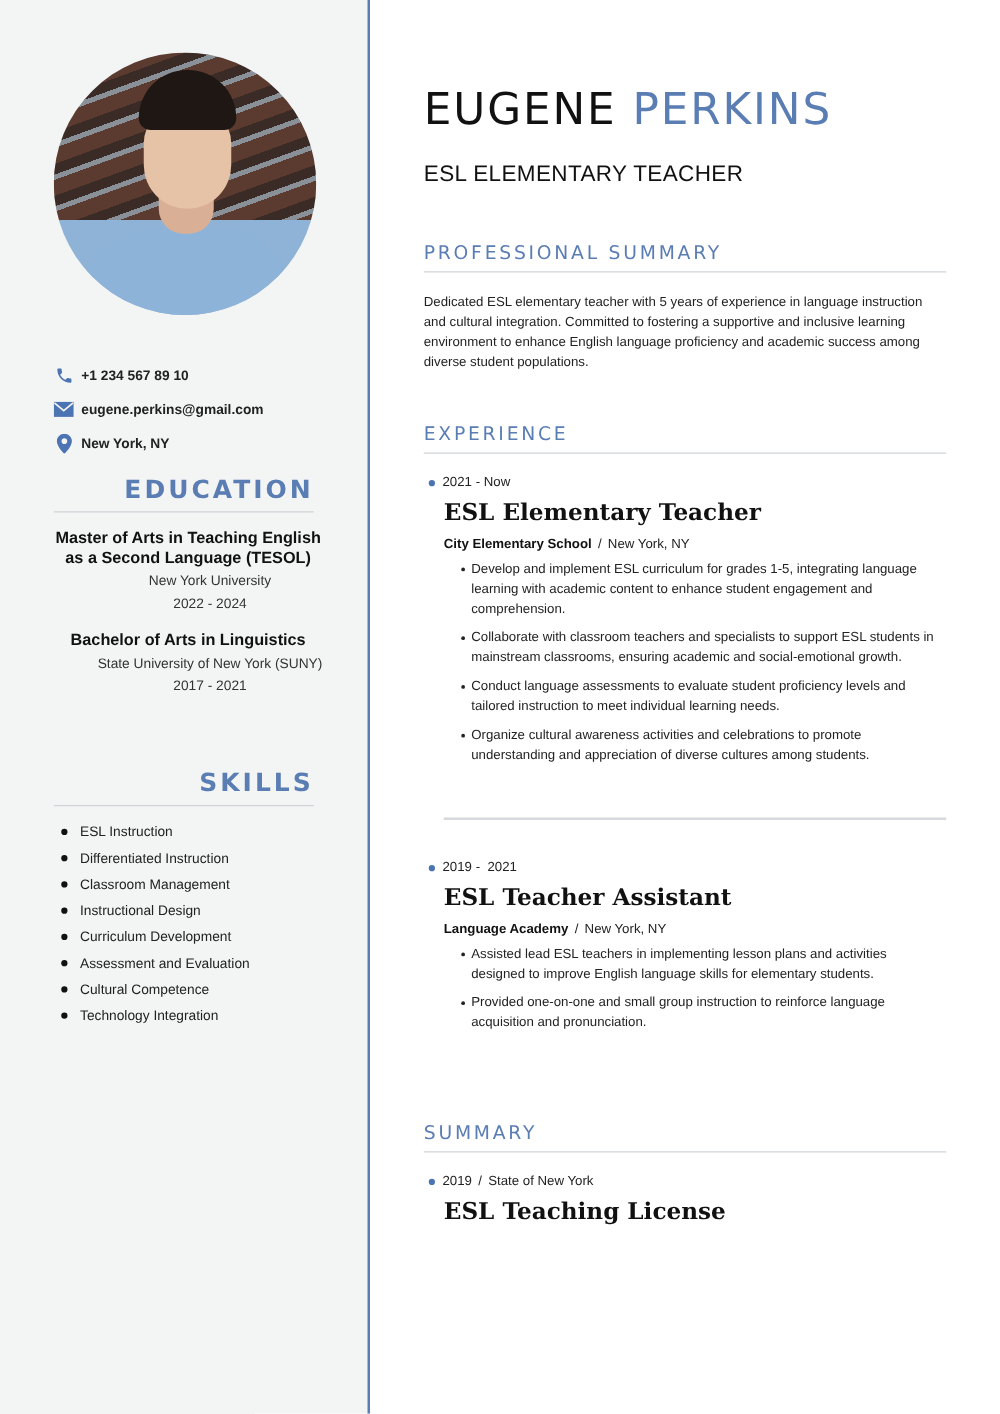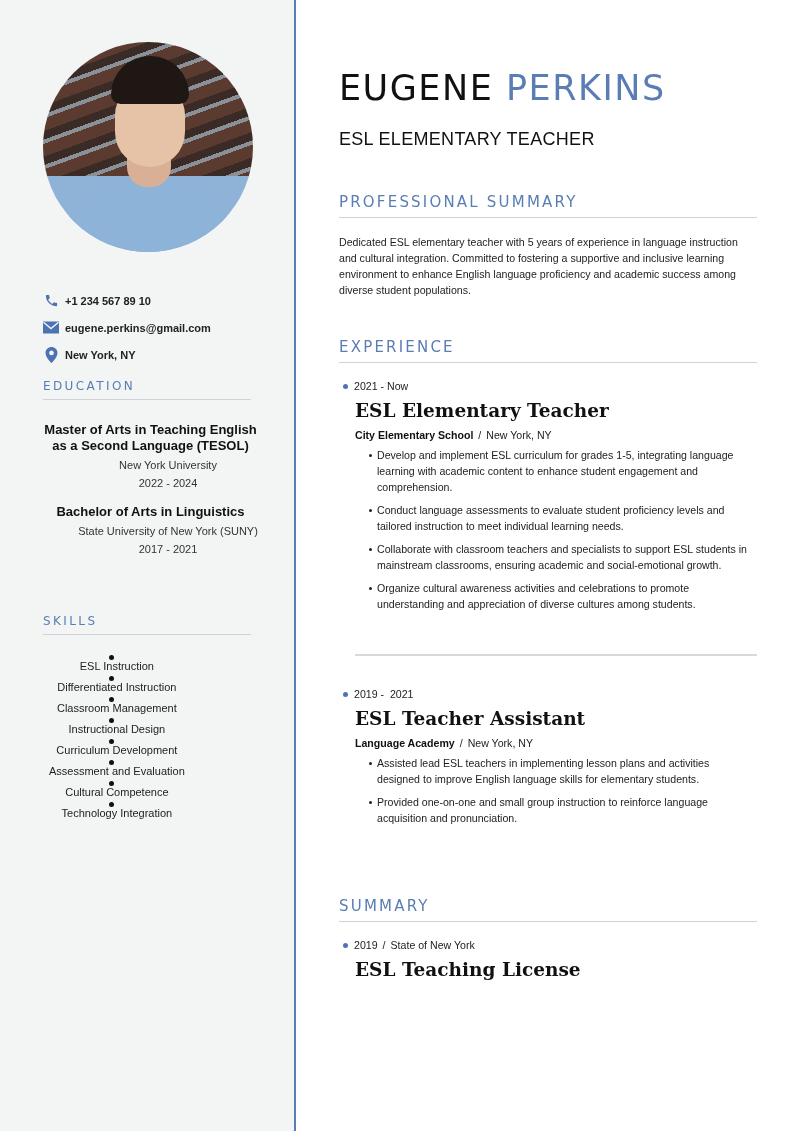--- a/index.html
+++ b/index.html
@@ -15,29 +15,29 @@
                 repeating-linear-gradient(160deg, #5b3b30 0 12px, #3b2b26 12px 20px, #8a9097 20px 24px); }
   .photo .hair { position: absolute; left: 68px; top: 14px; width: 78px; height: 48px; background: #1e1714; border-radius: 40px 40px 10px 10px; }
   .photo .neck { position: absolute; left: 84px; top: 105px; width: 44px; height: 40px; background: #d9b096; border-radius: 0 0 20px 20px; }
   .photo .shirt { position: absolute; left: 20px; top: 140px; width: 170px; height: 90px; background: #8db3d8; border-radius: 60px 60px 0 0; }
   .photo .face { position: absolute; left: 72px; top: 40px; width: 70px; height: 85px; background: #e6c2a7; border-radius: 34px 34px 36px 36px; }
 
   .contact { position: absolute; left: 43px; top: 287px; }
   .contact-row { display: flex; align-items: center; height: 27px; font-size: 11px; color: #222; font-weight: bold; }
   .contact-row .ic { width: 16px; height: 16px; margin-right: 6px; display: inline-flex; align-items: center; justify-content: center; }
 
-  .side-heading { position: absolute; left: 43px; width: 208px; font-size: 12px; letter-spacing: 2.4px; color: #5a7db3; font-family: "DejaVu Sans", sans-serif; font-weight: normal; padding-bottom: 6px; border-bottom: 1.5px solid #cfd3d8; }
+  .side-heading { position: absolute; left: 43px; width: 208px; font-size: 20px; letter-spacing: 2.4px; color: #5a7db3; font-family: "DejaVu Sans", sans-serif; font-weight: bold; padding-bottom: 6px; border-bottom: 1.5px solid #cfd3d8; text-align: right; }
 
   .edu { position: absolute; left: 43px; top: 422px; width: 215px; text-align: center; }
   .edu-item { margin-bottom: 14px; }
   .edu-degree { font-size: 13px; font-weight: bold; line-height: 16px; color: #111; }
   .edu-school, .edu-years { font-size: 11px; color: #333; margin-top: 5px; line-height: 13px; margin-left: 35px; }
 
   .skills { position: absolute; left: 49px; top: 655px; list-style: none; }
-  .skills li { font-size: 11px; color: #222; height: 21px; display: flex; align-items: center; flex-direction: column; }
+  .skills li { font-size: 11px; color: #222; height: 21px; display: flex; align-items: center; }
   .skills li .dot { width: 5px; height: 5px; border-radius: 50%; background: #111; margin-right: 10px; }
   .name { position: absolute; left: 339px; top: 68px; font-family: "DejaVu Sans", sans-serif; font-size: 35px; letter-spacing: 1.5px; font-weight: normal; color: #111; white-space: nowrap; }
   .name .last { color: #5a7db3; }
   .title { position: absolute; left: 339px; top: 129px; font-size: 18px; letter-spacing: 0.3px; color: #111; }
 
   .main-heading { position: absolute; left: 339px; width: 418px; font-family: "DejaVu Sans", sans-serif; font-size: 15px; letter-spacing: 2.2px; color: #5a7db3; padding-bottom: 6px; border-bottom: 1.5px solid #cfd3d8; }
 
   .summary { position: absolute; left: 339px; top: 234px; width: 410px; font-size: 10.6px; line-height: 16px; color: #222; }
 
   .entry { position: absolute; left: 339px; width: 418px; }
@@ -156,22 +156,22 @@
 
 <div class="entry" style="top:379px;">
   <div class="entry-date">
       <span class="bdot"></span>
       <span>2021 - Now</span>
     </div>
   <div class="entry-title">ESL Elementary Teacher</div>
   <div class="entry-org"><b>City Elementary School</b><span class="sep">/</span><span>New York, NY</span></div>
   <ul class="bullets">
     <li>Develop and implement ESL curriculum for grades 1-5, integrating language learning with academic content to enhance student engagement and comprehension.</li>
+    <li>Collaborate with classroom teachers and specialists to support ESL students in mainstream classrooms, ensuring academic and social-emotional growth.</li>
     <li>Conduct language assessments to evaluate student proficiency levels and tailored instruction to meet individual learning needs.</li>
-    <li>Collaborate with classroom teachers and specialists to support ESL students in mainstream classrooms, ensuring academic and social-emotional growth.</li>
     <li>Organize cultural awareness activities and celebrations to promote understanding and appreciation of diverse cultures among students.</li>
   </ul>
 </div>
 
 <div class="divider"></div>
 
 <div class="entry" style="top:676px;margin-top:11px;">
   <div class="entry-date">
       <span class="bdot"></span>
       <span style="white-space:pre;">2019 -  2021</span>

